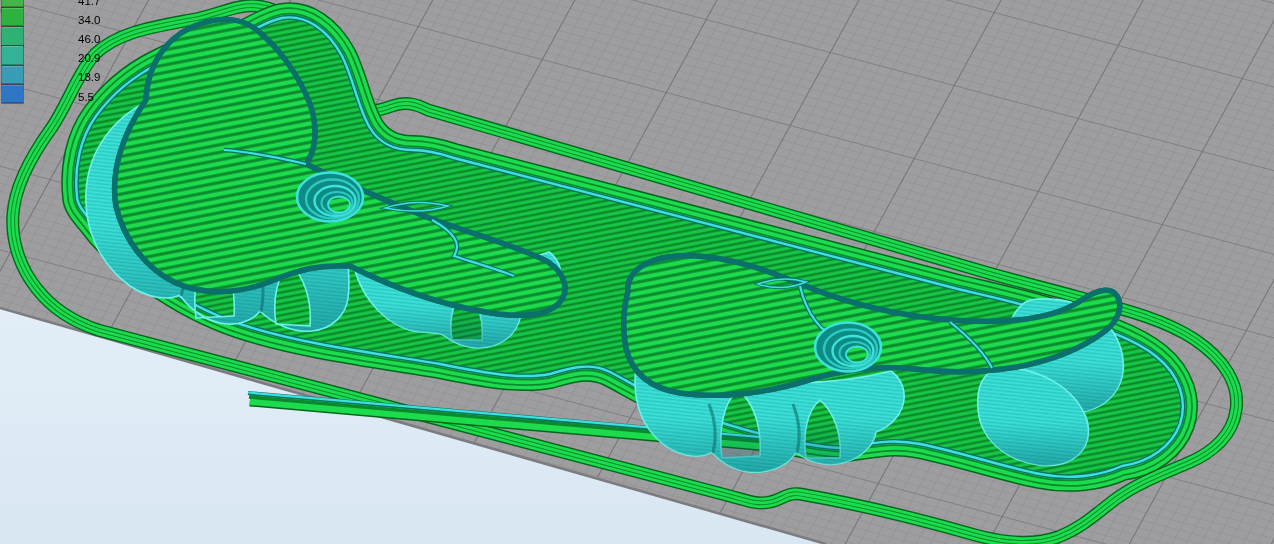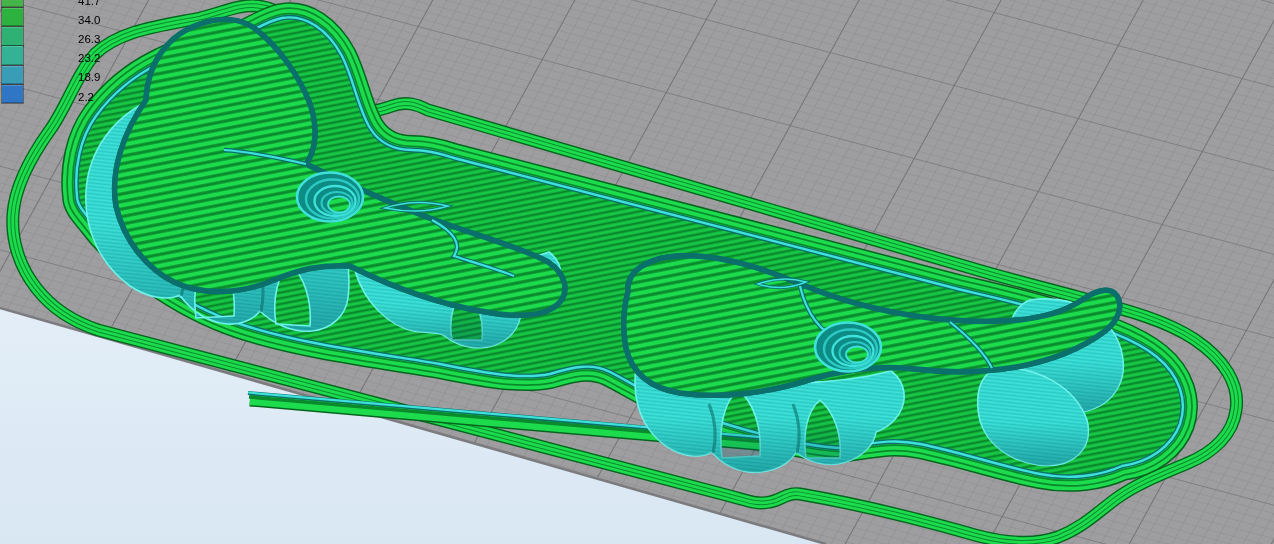--- a/index.html
+++ b/index.html
@@ -262,28 +262,28 @@
       <div class="legend-row">
         <span class="legend-swatch" style="background: rgb(69, 181, 74);"></span>
         <span class="legend-label">41.7</span>
       </div>
       <div class="legend-row">
         <span class="legend-swatch" style="background: rgb(45, 178, 63);"></span>
         <span class="legend-label">34.0</span>
       </div>
       <div class="legend-row">
         <span class="legend-swatch" style="background: rgb(46, 177, 114);"></span>
-        <span class="legend-label">26.3</span>
+        <span class="legend-label">46.0</span>
       </div>
       <div class="legend-row">
         <span class="legend-swatch" style="background: rgb(52, 178, 149);"></span>
-        <span class="legend-label">23.2</span>
+        <span class="legend-label">20.9</span>
       </div>
       <div class="legend-row">
         <span class="legend-swatch" style="background: rgb(58, 157, 184);"></span>
         <span class="legend-label">18.9</span>
       </div>
       <div class="legend-row">
         <span class="legend-swatch" style="background: rgb(47, 118, 197);"></span>
-        <span class="legend-label">2.2</span>
+        <span class="legend-label">5.5</span>
       </div>
     </div>
 </div>
 
 </body></html>

